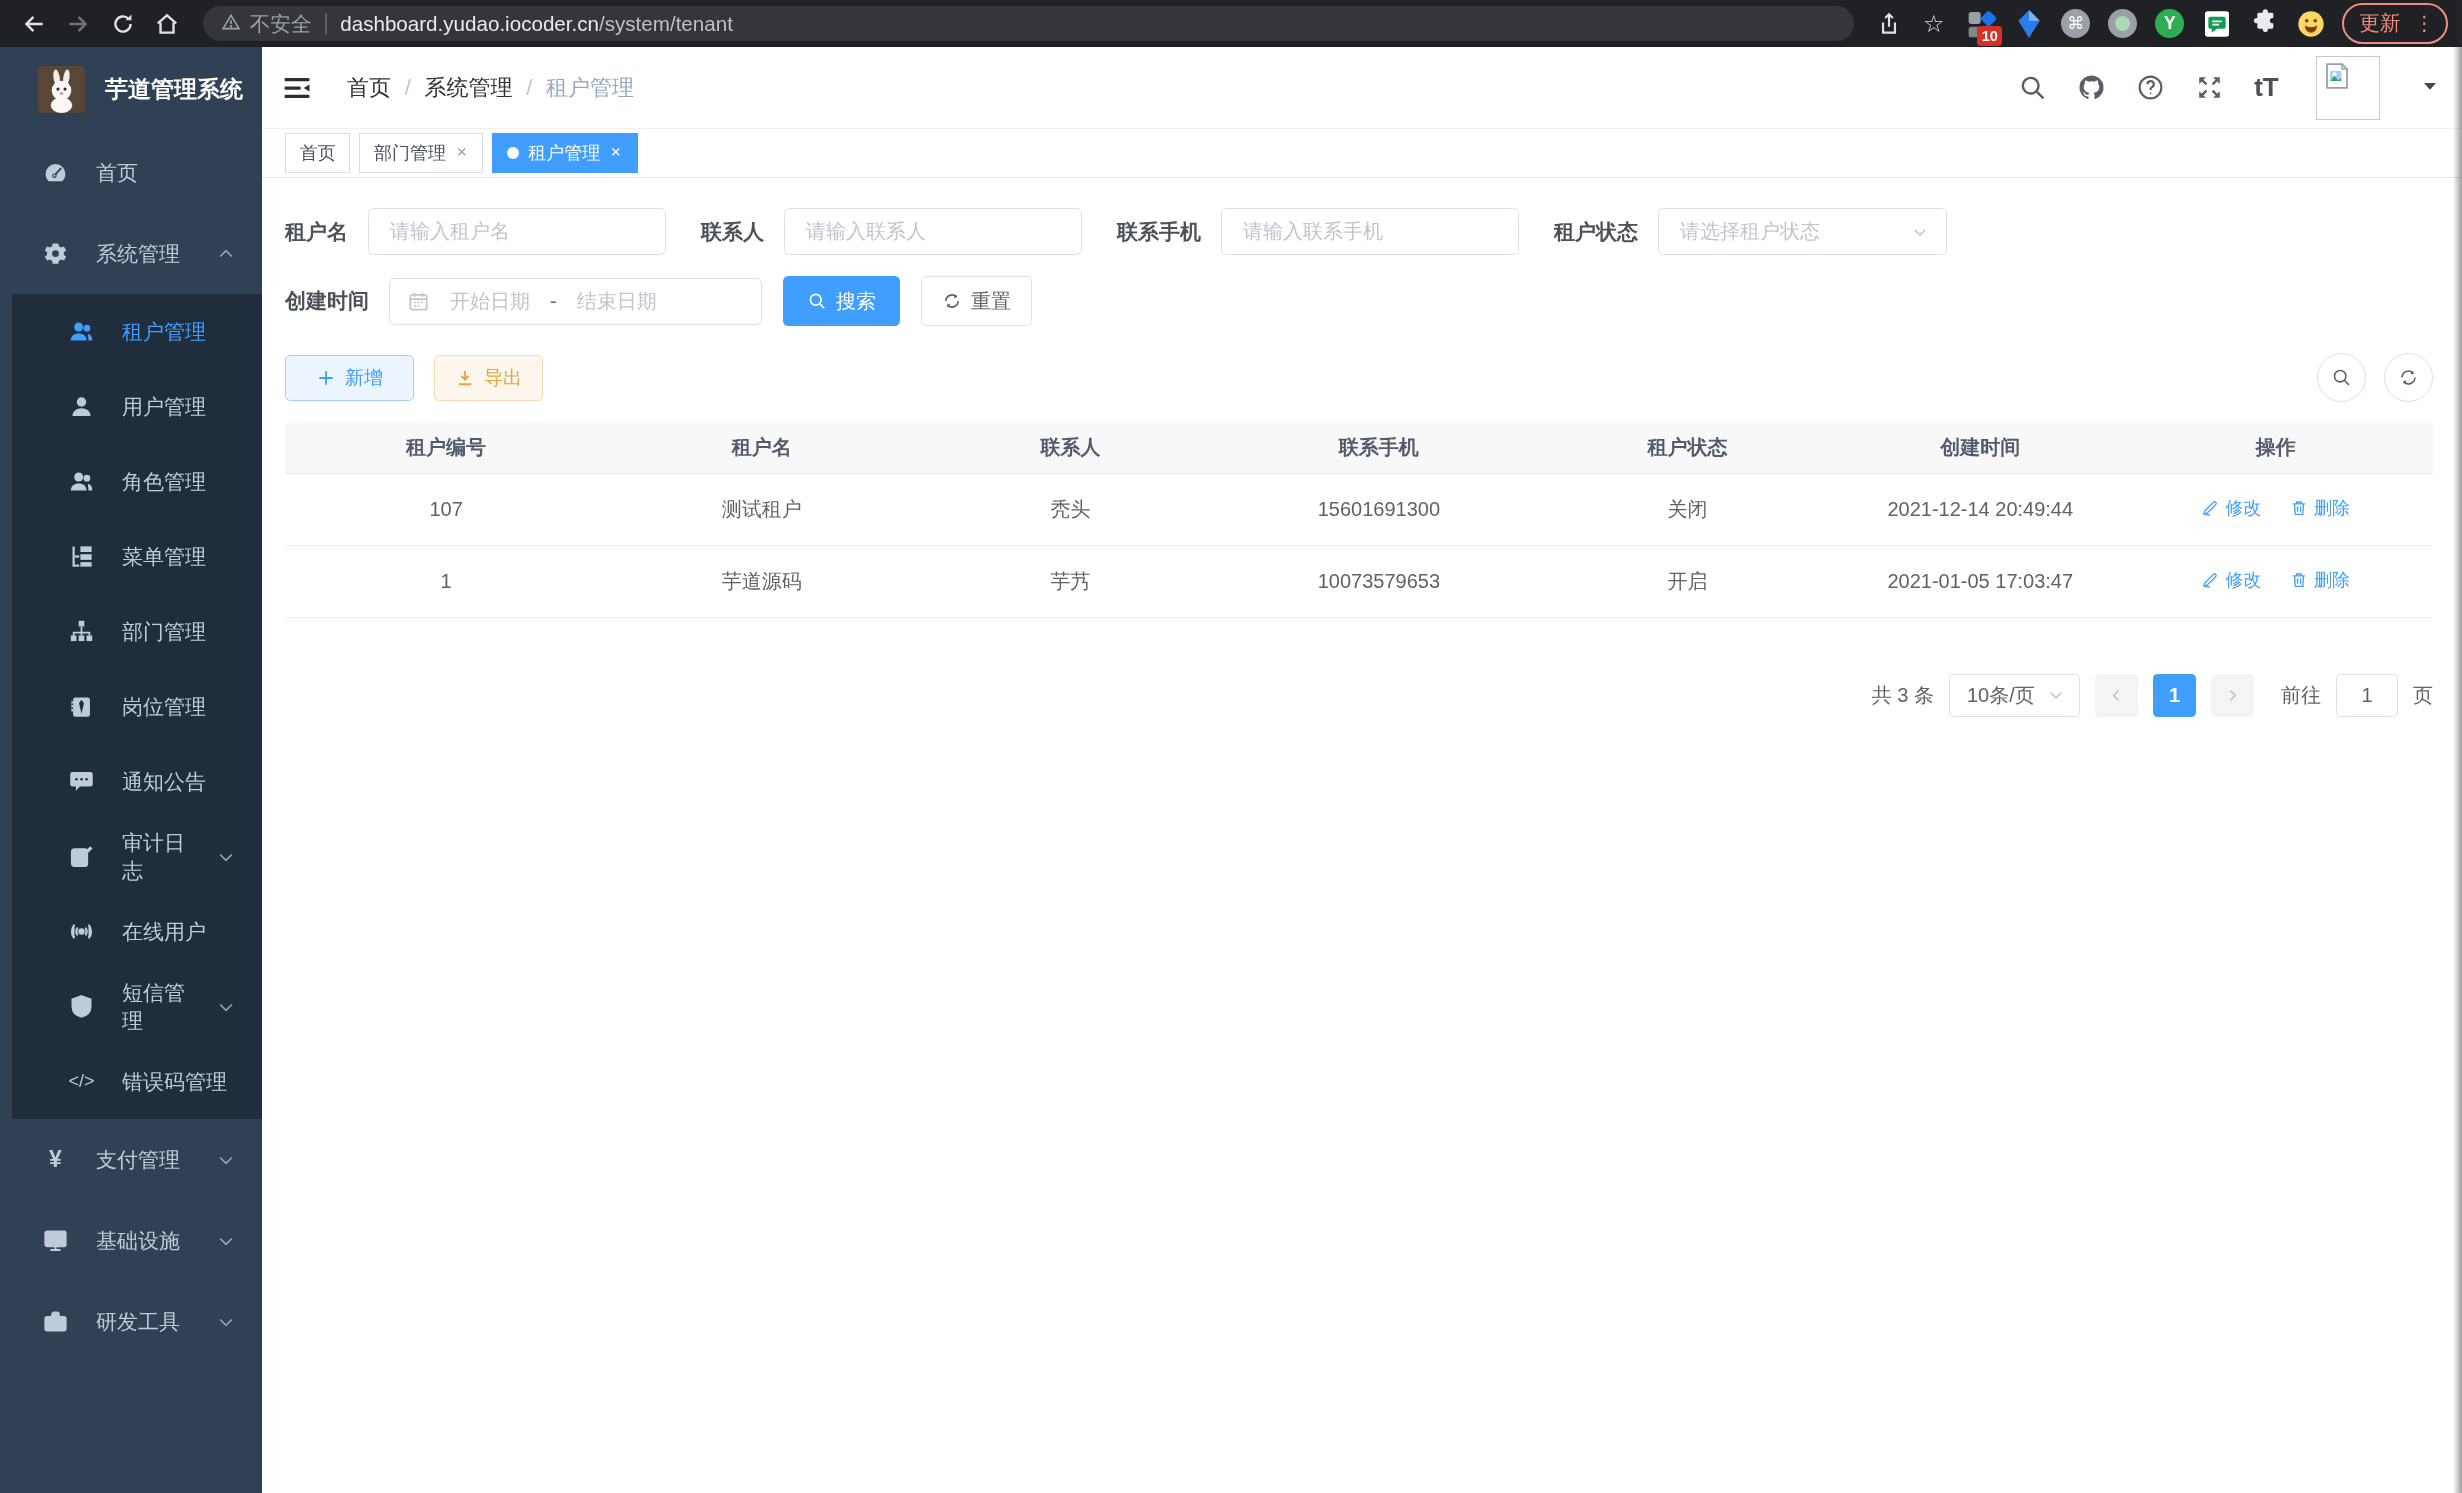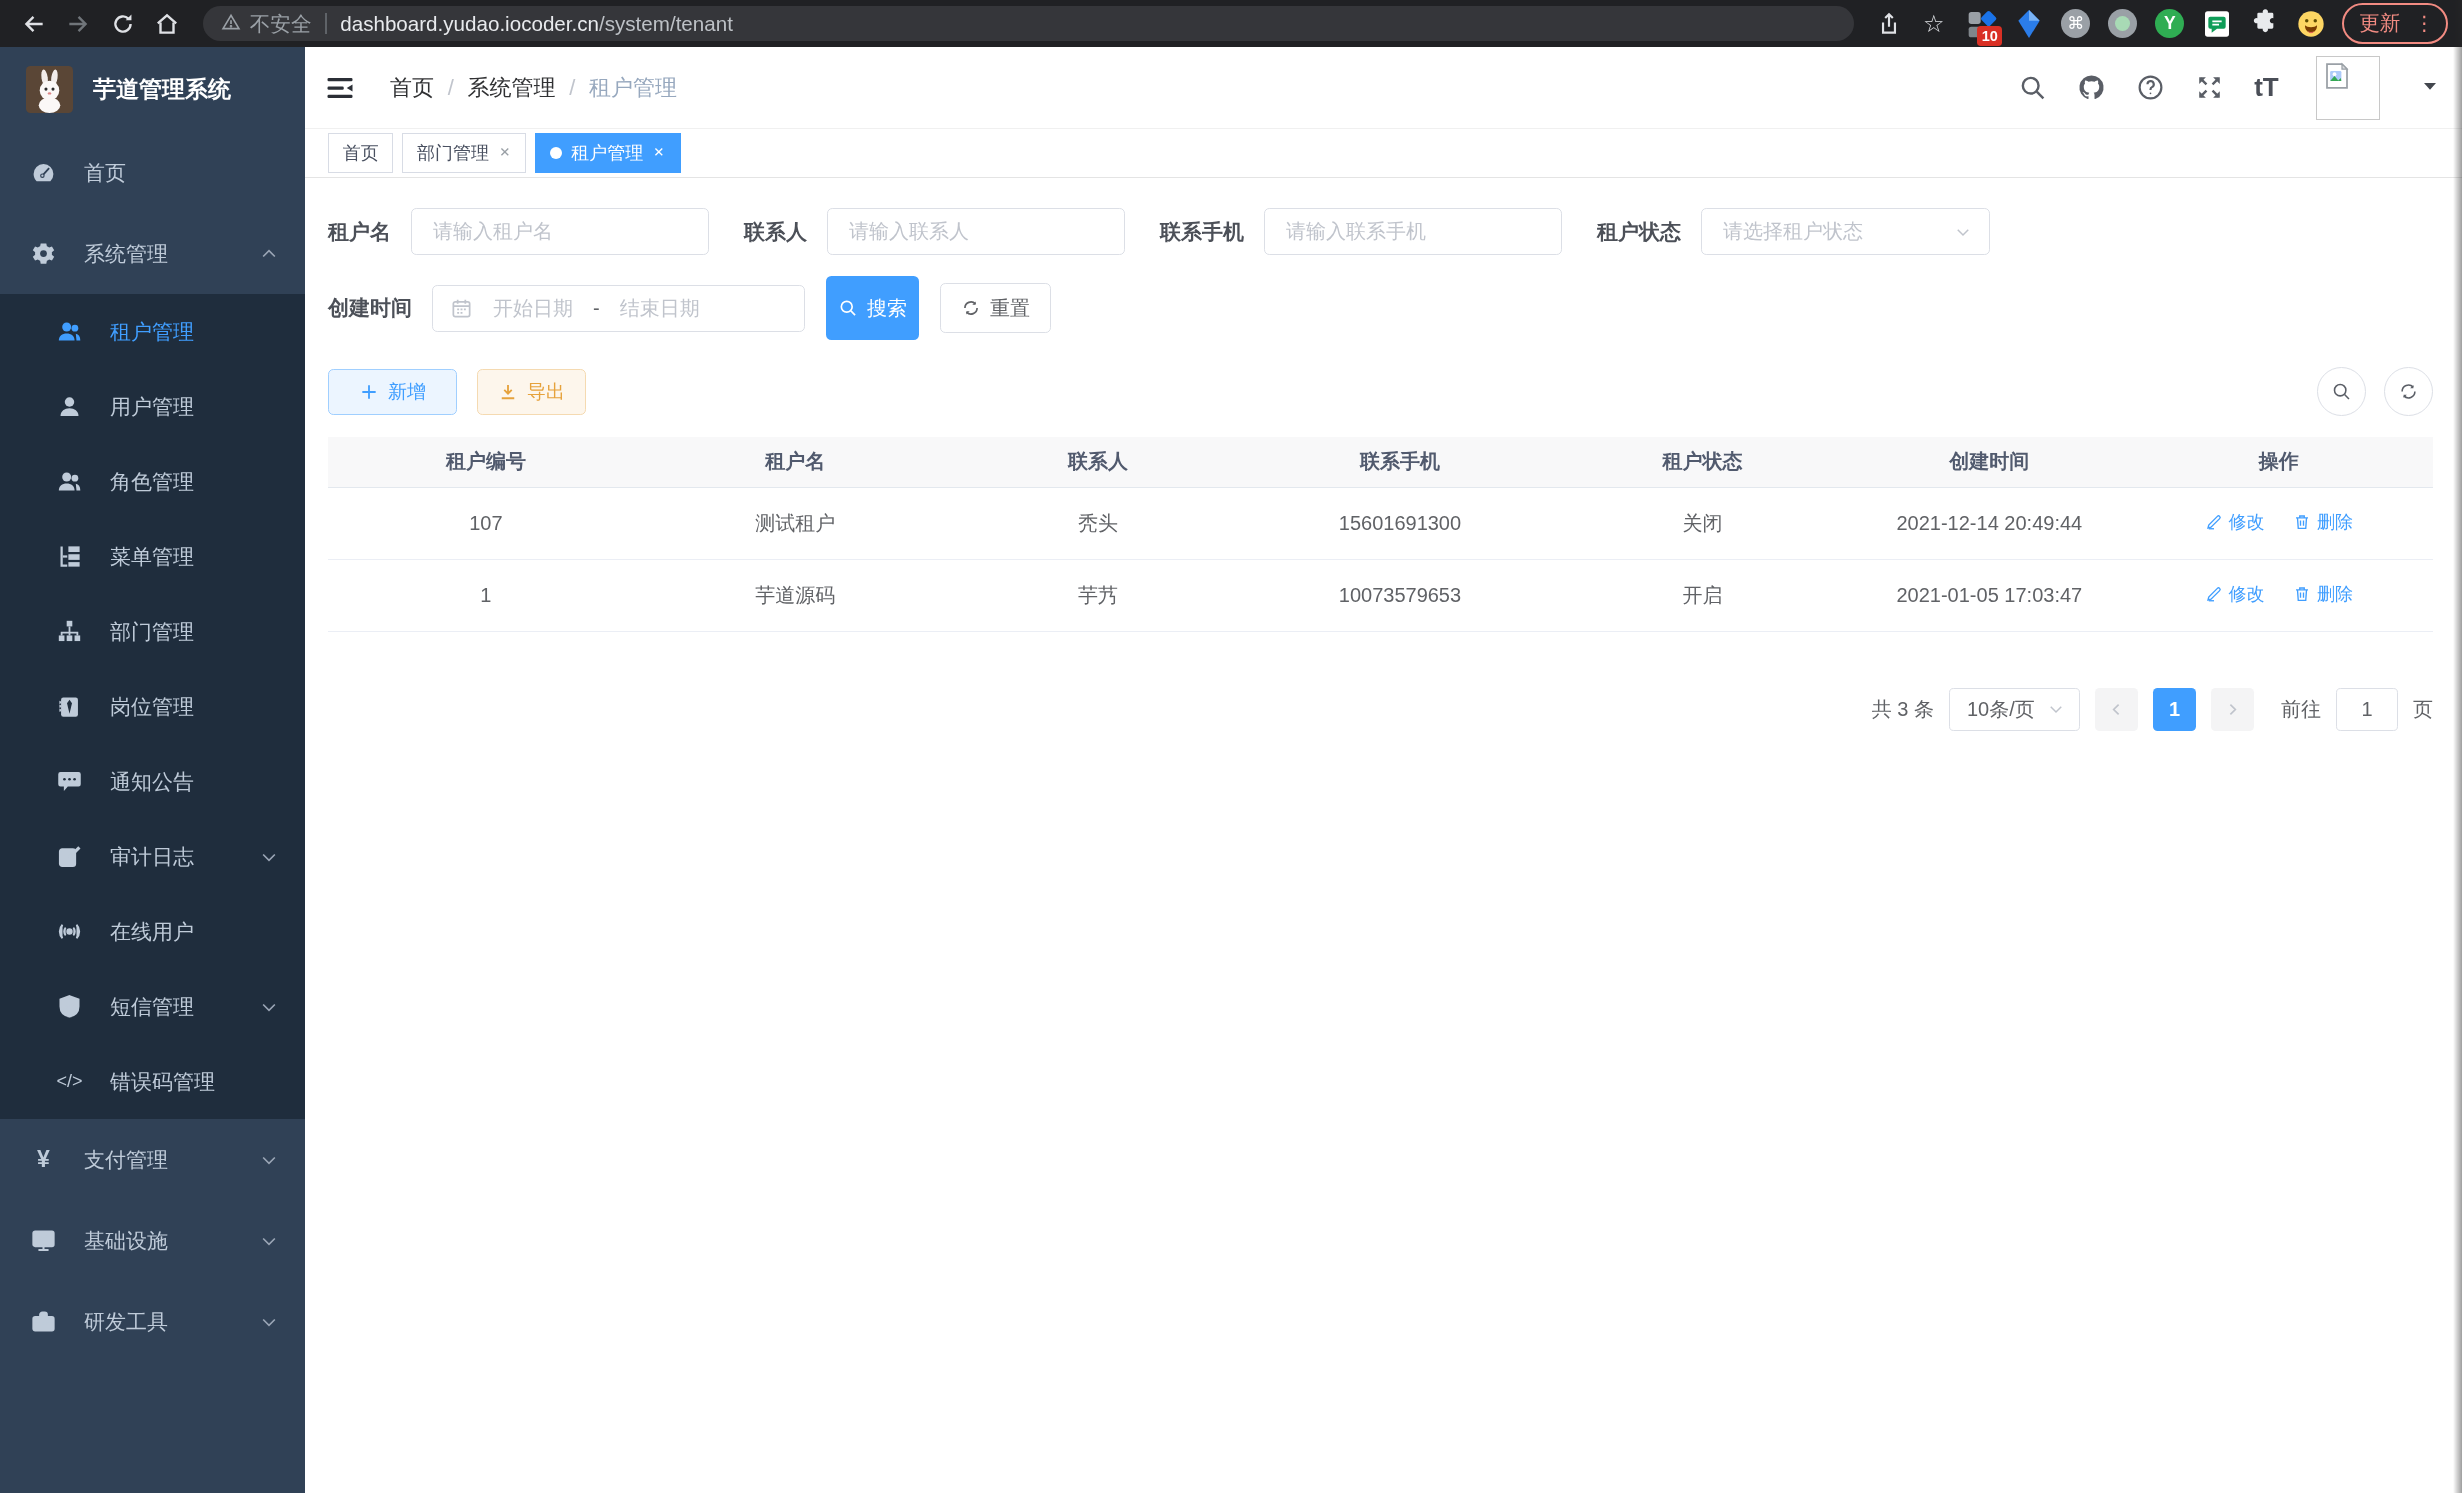--- a/index.html
+++ b/index.html
@@ -29,21 +29,21 @@
   .badge10 { position:absolute; right:-4.6px; bottom:-6px; background:#d93025; color:#fff;
     font-size:14.5px; line-height:1; padding:2.3px 4.6px; border-radius:3.8px; font-weight:700; }
   .update-chip { display:flex; align-items:center; gap:14px; border:2.3px solid #f28b82;
     color:#f28b82; border-radius:761px; padding:3.8px 12px 5.3px 15px; font-size:20.6px; margin-left:10.7px; }
   .update-chip .kebab { font-size:20px; letter-spacing:0; }
 
   
   .app { display:flex; height:1447px; }
 
   
-  .sidebar { width:305px; background:#304156; flex-shrink:0; overflow:hidden; }
+  .sidebar { width:262px; background:#304156; flex-shrink:0; overflow:hidden;padding-left:12px; }
   .logo-row { height:85px; display:flex; align-items:center; padding-left:26px; gap:20px; }
   .logo-img { width:47px; height:47px; border-radius:4.6px; overflow:hidden; flex-shrink:0; }
   .logo-title { color:#fff; font-size:23px; font-weight:700; }
   .menu-item { height:81px; display:flex; align-items:center; padding:0 26px 0 30px;
     gap:27px; color:#bfcbd9; font-size:21px; cursor:pointer; }
   .menu-item .mico { width:27px; height:27px; flex-shrink:0; display:flex;
     align-items:center; justify-content:center; }
   .menu-item .mico svg { width:27px; height:27px; fill:currentColor; }
   .menu-item .mico .tglyph { font-size:23px; font-weight:700; }
   .menu-item .arrow { margin-left:auto; color:#9aa5b5; display:flex; }
@@ -95,21 +95,21 @@
     color:#c0c4cc; font-size:20px; cursor:pointer; }
   .fselect svg, .ps-select svg { width:18px; height:18px; color:#c0c4cc; }
   .daterange { width:373px; height:47px; border:0.8px solid #dcdfe6; border-radius:5.3px;
     display:flex; align-items:center; padding:0 17px; gap:20px; font-size:20px; color:#c0c4cc; }
   .daterange .cal { color:#c0c4cc; display:flex; }
   .daterange .cal svg { width:23px; height:23px; }
   .daterange .dsep { color:#606266; }
   .btn { display:inline-flex; align-items:center; gap:9px; border-radius:5.3px;
     font-size:20px; cursor:pointer; border:0.8px solid transparent; white-space:nowrap; }
   .btn svg { width:20px; height:20px; }
-  .btn-search { height:64px; padding:0 11px; background:#409EFF; color:#fff; margin-left:21px; }
+  .btn-search { height:50px; padding:0 23px; background:#409EFF; color:#fff; margin-left:21px; }
   .btn-reset { height:50px; padding:0 20px; background:#fff; border-color:#dcdfe6;
     color:#606266; margin-left:21px; }
 
   
   .toolbar { display:flex; align-items:center; margin:27px 0 21px; }
   .btn-add { height:46px; padding:0 30px; background:#ecf5ff; border-color:#a0cfff;
     color:#409EFF; font-size:19px; }
   .btn-export { height:46px; padding:0 20px; background:#fdf6ec; border-color:#f5dab1;
     color:#e6a23c; font-size:19px; margin-left:20px; }
   .tool-circles { margin-left:auto; display:flex; gap:18px; }

